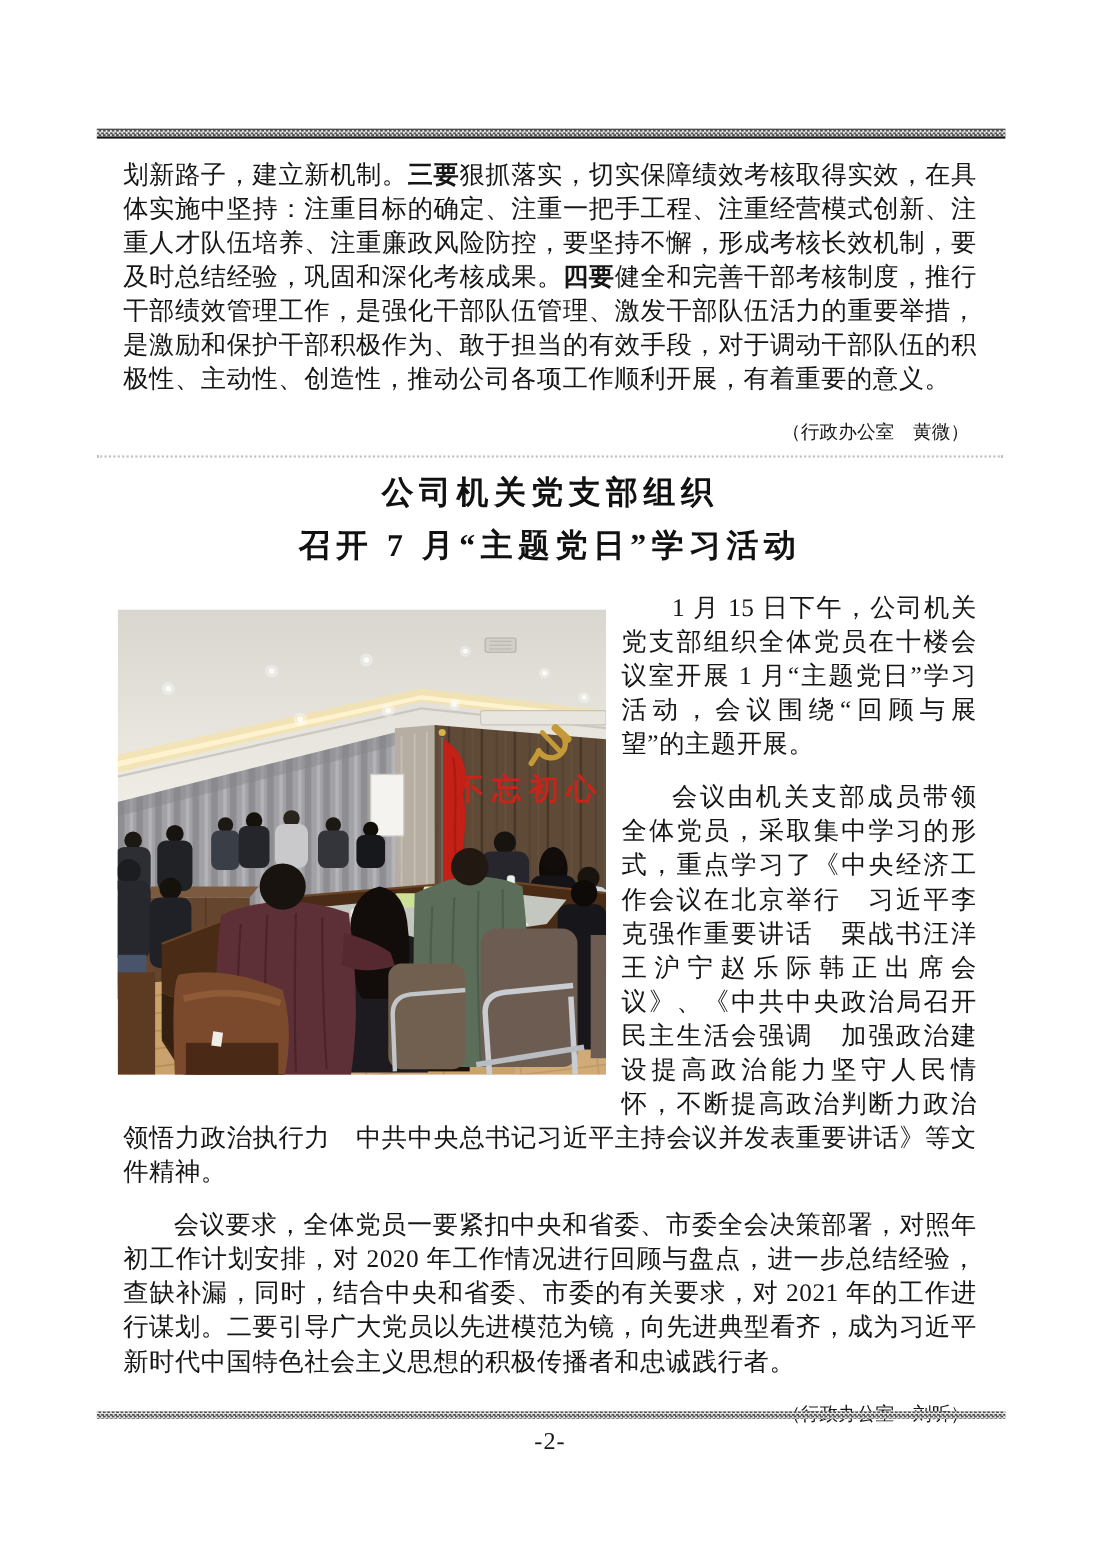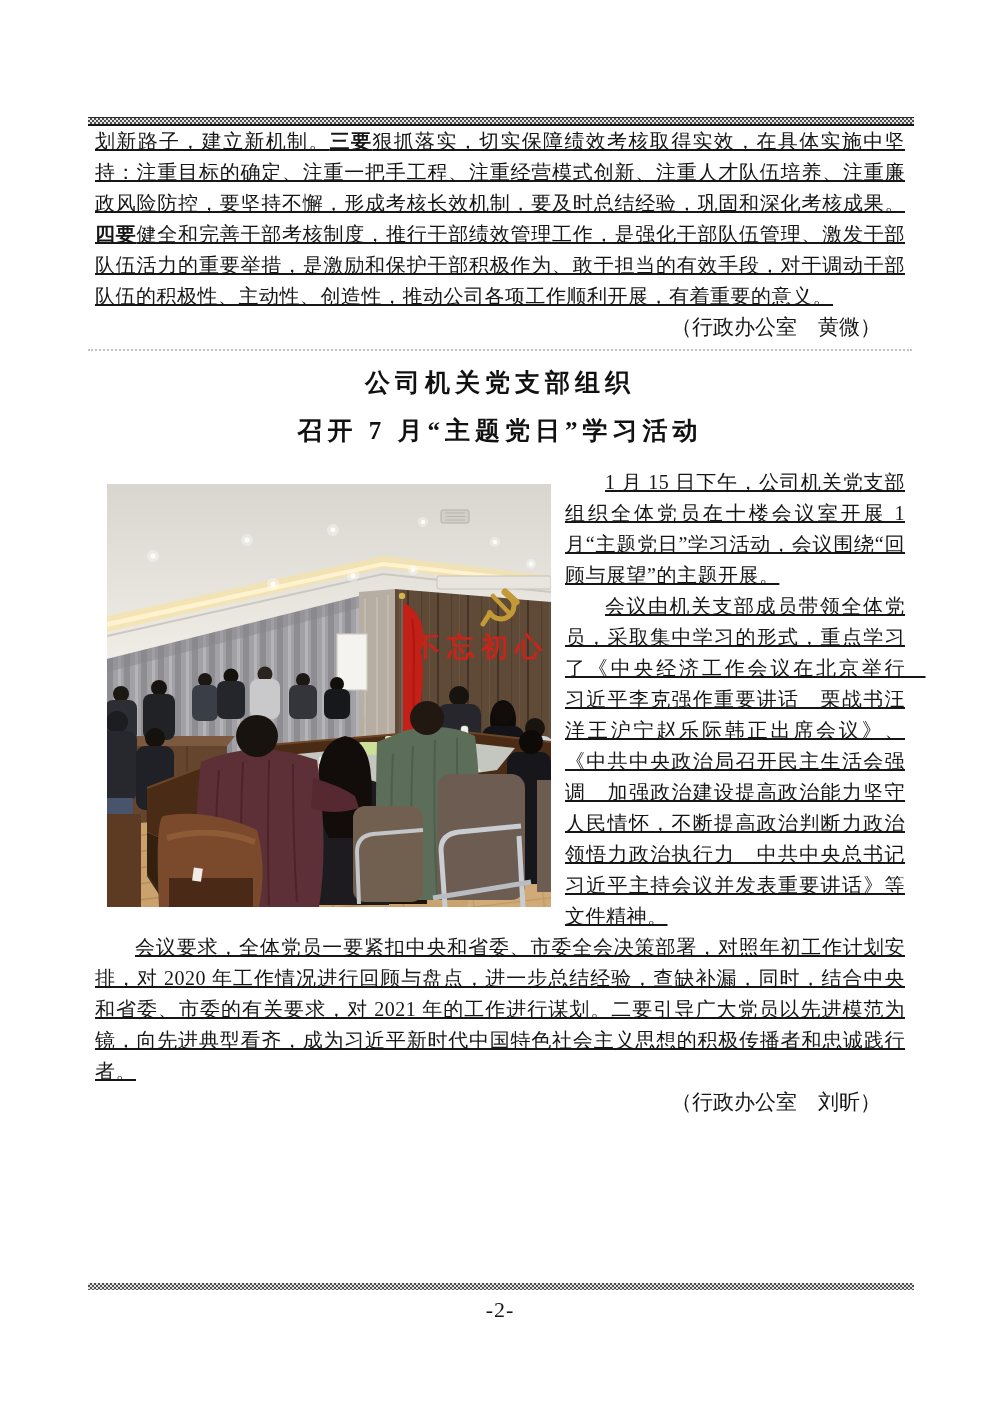--- a/index.html
+++ b/index.html
@@ -14,29 +14,29 @@
   .border-art { position:absolute; left:88px; right:86px; }
   .checker {
     background:repeating-conic-gradient(#4e4e4e 0% 25%, #e4e4e4 0% 50%);
     background-size:4px 4px;
   }
   .border-top-art { top:117px; height:6px; border-top:1px solid #2a2a2a; border-bottom:2px solid #141414; }
   .border-bottom-art { top:1283px; height:7px; }
 
   .content { position:absolute; left:95px; width:810px; top:126px; }
 
-  p.body { margin:0; font-size:20px; line-height:31px; text-align:justify; letter-spacing:0.5px;text-decoration:underline; }
+  p.body { margin:17px; font-size:23px; line-height:31px; text-align:justify; letter-spacing:0.5px; }
   p.indent { text-indent:2em; }
-  p.sig { text-align:right; padding-right:24px; font-size:21px; line-height:31px; margin:0; }
+  p.sig { text-align:right; padding-right:24px; font-size:17px; line-height:31px; margin:0; }
 
   hr.article-divider { border:none; border-top:2px dotted #c2c2c2; margin:6px -7px 0 -7px; }
 
   h1.article-title {
     margin:8px 0 0 0; text-align:center; font-weight:bold;
-    font-size:25px; line-height:48px; letter-spacing:5px; color:#111;
+    font-size:29px; line-height:48px; letter-spacing:5px; color:#111;
   }
 
   section.article2 { margin-top:12px; }
   figure.photo-wrap { float:left; width:444px; height:423px; margin:17px 14px 18px 12px; padding:0; }
   figure.photo-wrap svg { display:block; }
 
   .pageno { position:absolute; top:1297px; left:0; right:0; text-align:center; font-size:22px; letter-spacing:1px; }
 </style>
 </head>
 <body>

